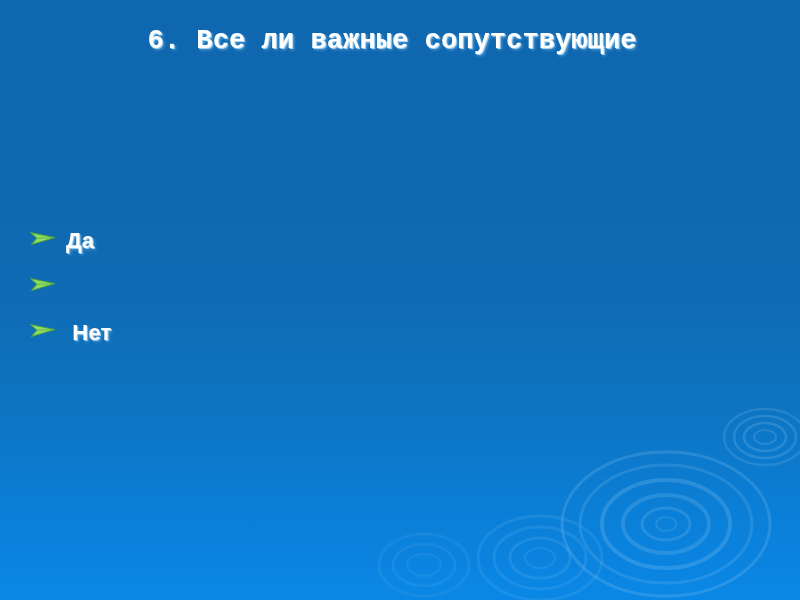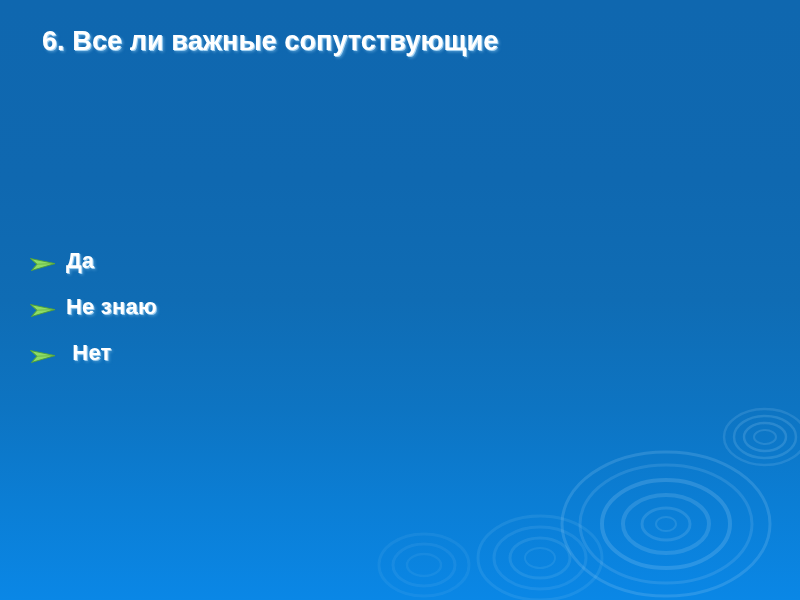--- a/index.html
+++ b/index.html
@@ -28,24 +28,25 @@
   
   #ripples {
     position: absolute;
     inset: 0;
     pointer-events: none;
   }
 
   
   #title-block {
     position: absolute;
-    left: 42px;
+    left: 18px;
     top: 18px;
     width: 748px;
-    text-align: left;
+    text-align: center;
+    font-family: Liberation Mono, monospace;
   }
 
   .title-line {
     display: block;
     color: #ffffff;
     font-size: 27px;
     font-weight: bold;
     line-height: 1.72;
     letter-spacing: 0.1px;
     text-shadow:
@@ -57,21 +58,21 @@
   
   #bullet-list {
     position: absolute;
     left: 28px;
     top: 228px;
     width: 560px;
   }
 
   .bullet-row {
     display: flex;
-    align-items: flex-end;
+    align-items: flex-start;
     height: 46px;
   }
 
   .bullet-marker {
     flex: 0 0 auto;
     width: 38px;
     display: flex;
     align-items: center;
     justify-content: flex-start;
   }
@@ -152,21 +153,20 @@
       <span class="bullet-text">Да</span>
     </div>
 
     <div class="bullet-row">
       <span class="bullet-marker">
         <svg width="30" height="20" viewBox="0 0 30 20" aria-hidden="true">
           <path d="M2.5 4.5 L27 9.6 L3.5 16.5 L9 10.2 Z" fill="#8ddc66" stroke="#4f9e35" stroke-width="0.9" stroke-linejoin="round"></path>
           <path d="M9 10.2 L27 9.6 M9 10.2 L2.5 4.5 M9 10.2 L3.5 16.5" stroke="#5fae40" stroke-width="0.7" fill="none"></path>
         </svg>
       </span>
-      <span class="bullet-text">Не знаю</span>
     </div>
 
     <div class="bullet-row">
       <span class="bullet-marker">
         <svg width="30" height="20" viewBox="0 0 30 20" aria-hidden="true">
           <path d="M2.5 4.5 L27 9.6 L3.5 16.5 L9 10.2 Z" fill="#8ddc66" stroke="#4f9e35" stroke-width="0.9" stroke-linejoin="round"></path>
           <path d="M9 10.2 L27 9.6 M9 10.2 L2.5 4.5 M9 10.2 L3.5 16.5" stroke="#5fae40" stroke-width="0.7" fill="none"></path>
         </svg>
       </span>
       <span class="bullet-text"> Нет</span>

